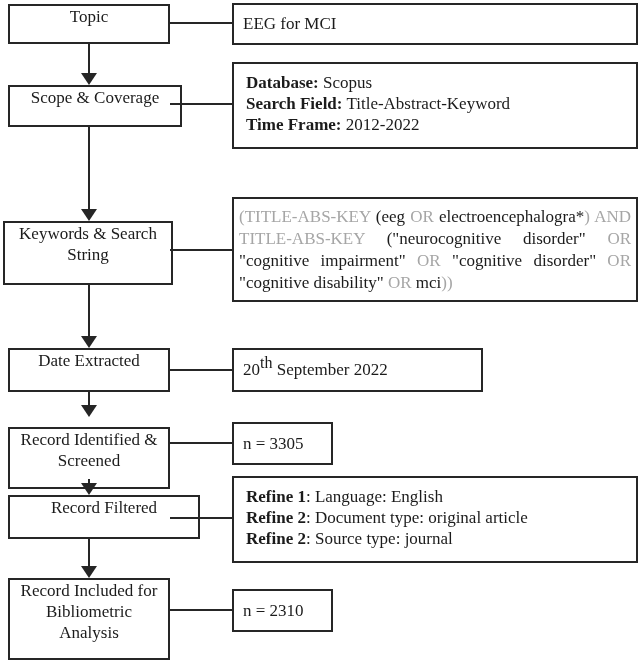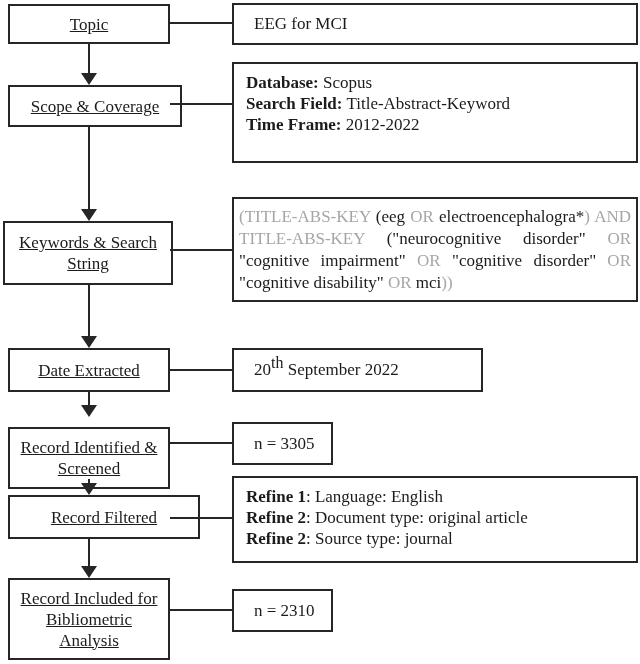--- a/index.html
+++ b/index.html
@@ -18,36 +18,34 @@
   }
   .box {
     position: absolute;
     box-sizing: border-box;
     border: 2px solid #262626;
     background: #ffffff;
     overflow: hidden;
   }
   .lbox {
     display: flex;
-    align-items: center;
     justify-content: center;
     font-size: 17px;
     line-height: 21px;
-    text-decoration: underline;
   }
   .lbox .lbl {
     display: block;
     width: 100%;
     text-align: center;
     white-space: pre-line;
   }
   .rbox-flex {
     display: flex;
     align-items: center;
-    padding-left: 20px;
+    padding-left: 9px;
     font-size: 17px;
   }
   .rbox-lines {
     padding: 8px 12px;
     font-size: 17px;
     line-height: 21px;
   }
   .rbox-query {
     padding: 7px 5px;
     font-size: 17px;
@@ -112,21 +110,21 @@
   <div class="box lbox" style="left:8px; top:578px; width:162px; height:82px;">
     <span class="lbl">Record Included for
 Bibliometric
 Analysis</span>
   </div>
 
   <div class="box rbox-flex" style="left:232px; top:3px; width:406px; height:42px;">
     <span>EEG for MCI</span>
   </div>
 
-  <div class="box rbox-lines" style="left:232px; top:62px; width:406px; height:101px;">
+  <div class="box rbox-lines" style="left:232px; top:62px; width:406px; height:87px;">
     <div class="line"><b>Database:</b><span> Scopus</span></div>
     <div class="line"><b>Search Field:</b><span> Title-Abstract-Keyword</span></div>
     <div class="line"><b>Time Frame:</b><span> 2012-2022</span></div>
   </div>
 
   <div class="box rbox-query" style="left:232px; top:197px; width:406px; height:105px;"><span class="seg-muted">(TITLE-ABS-KEY </span><span class="seg-ink">(eeg</span><span class="seg-muted"> OR </span><span class="seg-ink">electroencephalogra*</span><span class="seg-muted">) AND TITLE-ABS-KEY </span><span class="seg-ink">("neurocognitive disorder"</span><span class="seg-muted"> OR </span><span class="seg-ink">"cognitive impairment"</span><span class="seg-muted"> OR </span><span class="seg-ink">"cognitive disorder"</span><span class="seg-muted"> OR </span><span class="seg-ink">"cognitive disability"</span><span class="seg-muted"> OR </span><span class="seg-ink">mci</span><span class="seg-muted">))</span></div>
 
   <div class="box rbox-flex" style="left:232px; top:348px; width:251px; height:44px;">
     <span><span>20</span><sup class="ord">th</sup><span> September 2022</span></span>
   </div>

